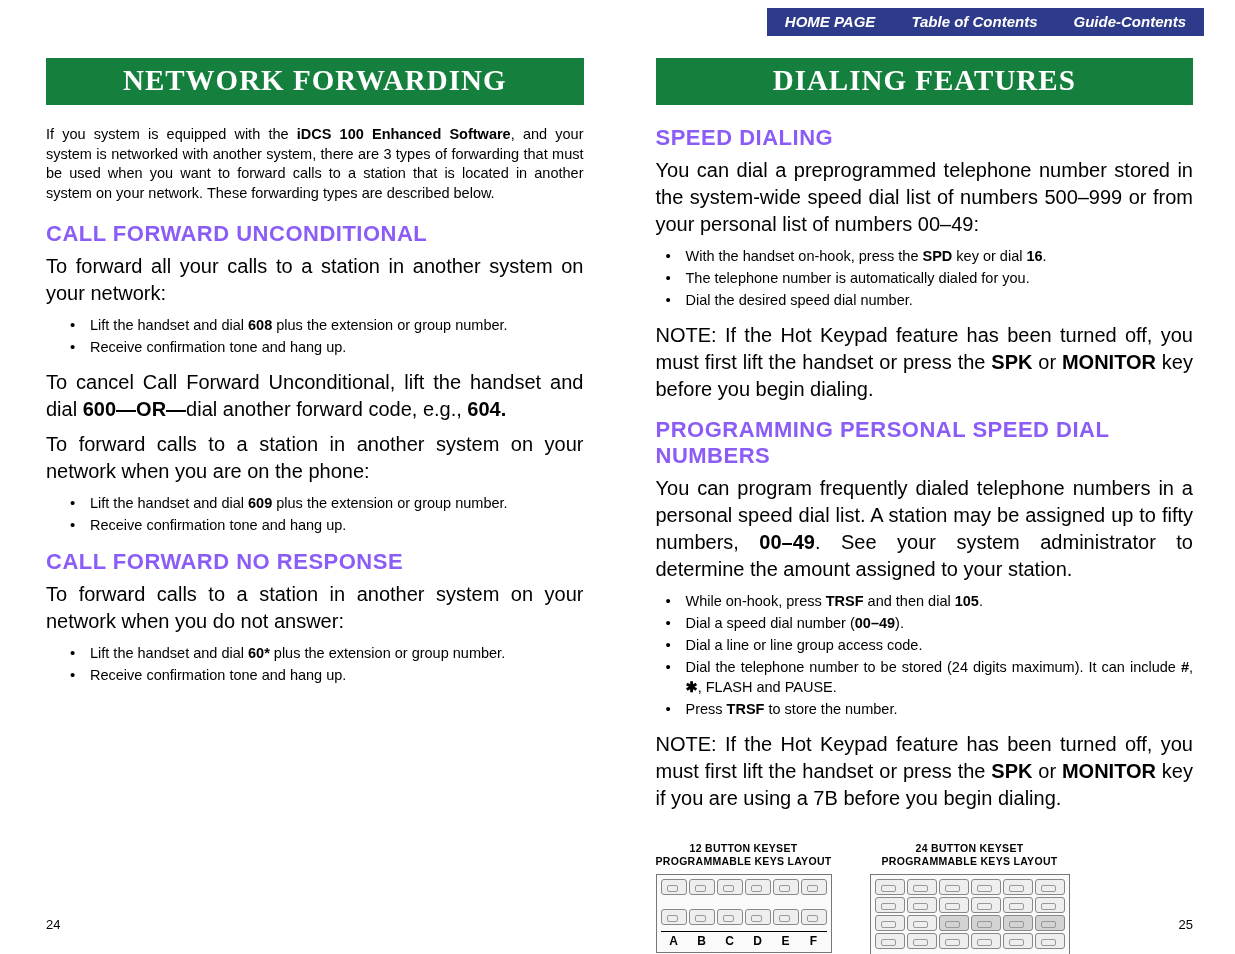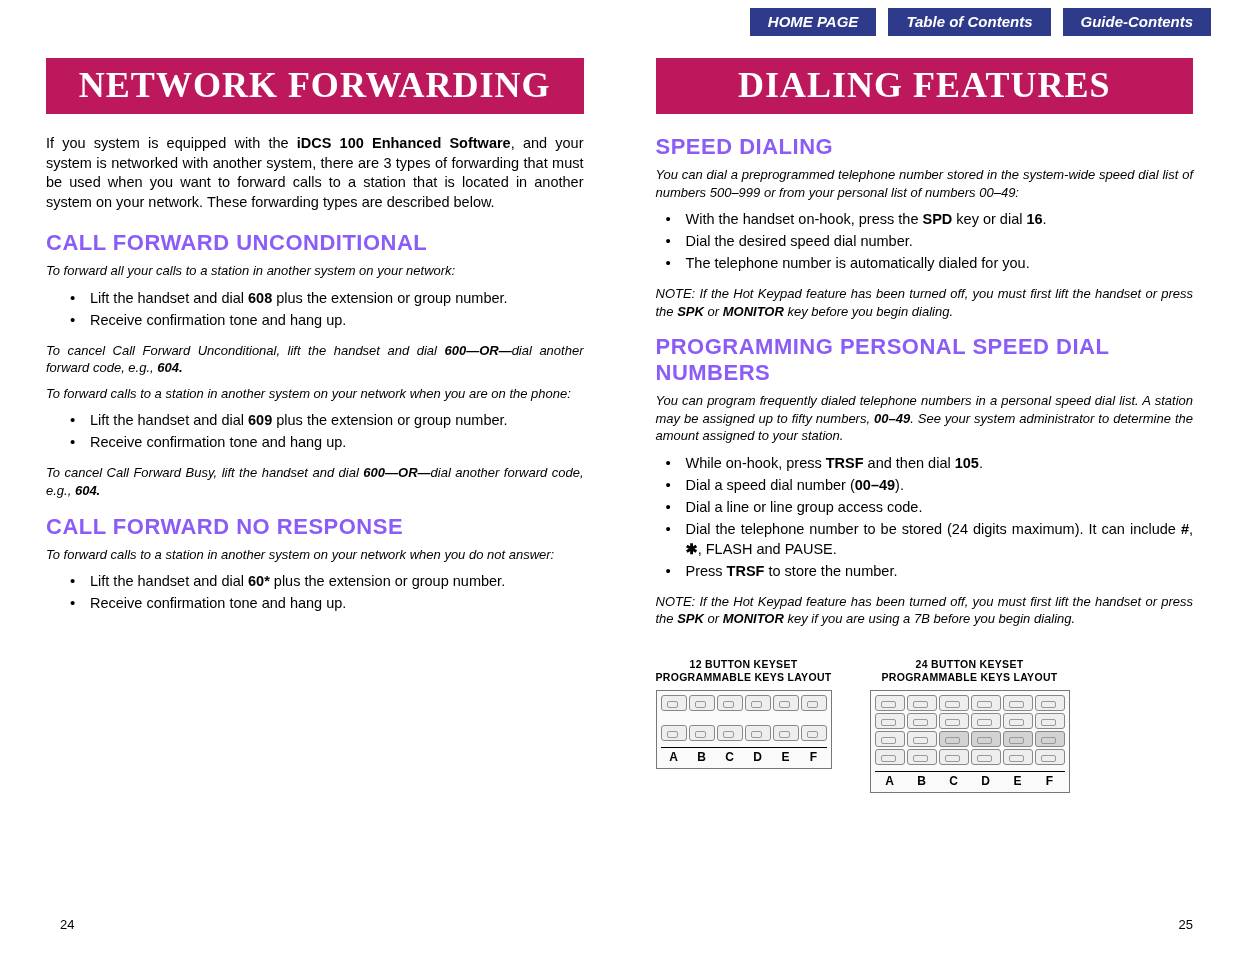--- a/index.html
+++ b/index.html
@@ -7,23 +7,22 @@
     font-family: Arial, Helvetica, sans-serif;
     background: #fff;
     width: 1235px;
     height: 954px;
     position: relative;
     color: #000;
   }
   .nav-bar {
     position: absolute;
     top: 8px;
-    right: 24px;
+    right: 31px;
     display: flex;
-    gap: 12px;
   }
   .nav-btn {
     background: #2e3a8a;
     color: #fff;
     font-weight: bold;
     font-style: italic;
     font-size: 15px;
     padding: 5px 18px 6px;
     border: none;
     cursor: pointer;
@@ -34,50 +33,49 @@
     display: flex;
     position: absolute;
     top: 58px;
     left: 46px;
     right: 42px;
     bottom: 0;
     gap: 72px;
   }
   .col { flex: 1; min-width: 0; }
   .banner {
-    background: #be185d;
+    background: #15803d;
     color: #fff;
     text-align: center;
     font-weight: bold;
-    font-size: 36px;
+    font-size: 29px;
     letter-spacing: 1px;
     padding: 6px 0 8px;
     margin-bottom: 20px;
     font-family: "Times New Roman", Georgia, serif;
   }
   .intro {
     font-size: 14.5px;
     line-height: 1.35;
     text-align: justify;
     margin-bottom: 18px;
   }
   .section-h {
     color: #8b5cf6;
     font-weight: bold;
     font-size: 22px;
     letter-spacing: 0.5px;
     margin-bottom: 6px;
     margin-top: 14px;
   }
   .sub-p {
-    font-size: 13px;
+    font-size: 20px;
     line-height: 1.35;
     text-align: justify;
     margin-bottom: 8px;
-    font-style: italic;
   }
   ul.bullets {
     list-style: none;
     margin: 6px 0 12px 0;
   }
   ul.bullets li {
     font-size: 14.5px;
     line-height: 1.38;
     text-align: justify;
     padding-left: 44px;
@@ -96,21 +94,21 @@
   .bold { font-weight: bold; }
   .or-strike {
     font-weight: bold;
     position: relative;
   }
   .pagefoot-l, .pagefoot-r {
     position: absolute;
     bottom: 22px;
     font-size: 13px;
   }
-  .pagefoot-l { left: 60px; }
+  .pagefoot-l { left: 46px; }
   .pagefoot-r { right: 42px; }
 
   
   .keypad-row { display:flex; gap:38px; margin-top:30px; align-items:flex-start;}
   .keypad-block { text-align:center; }
   .kp-title { font-size:10.5px; font-weight:bold; letter-spacing:0.3px; line-height:1.25; margin-bottom:6px;}
   .kp-grid { display:flex; flex-direction:column; border:1px solid #777; padding:4px; background:#fafafa;}
   .kp-grid-row { display:flex; gap:2px; margin-bottom:2px;}
   .kp-grid .kbtn {
     width:26px; height:16px; border:1px solid #888; border-radius:3px;
@@ -153,41 +151,38 @@
     </ul>
     <p class="sub-p">
       <span>To cancel Call Forward Unconditional, lift the handset and dial </span><span class="bold">600</span><span class="bold or-strike">—OR—</span><span>dial another forward code, e.g., </span><span class="bold">604.</span>
     </p>
 
     <p class="sub-p">To forward calls to a station in another system on your network when you are on the phone:</p>
     <ul class="bullets">
       <li><span>Lift the handset and dial </span><span class="bold">609</span><span> plus the extension or group number.</span></li>
       <li>Receive confirmation tone and hang up.</li>
     </ul>
-    <p class="sub-p">
-      <span>To cancel Call Forward Busy, lift the handset and dial </span><span class="bold">600</span><span class="bold or-strike">—OR—</span><span>dial another forward code, e.g., </span><span class="bold">604.</span>
-    </p>
 
     <h2 class="section-h">CALL FORWARD NO RESPONSE</h2>
     <p class="sub-p">To forward calls to a station in another system on your network when you do not answer:</p>
     <ul class="bullets">
       <li><span>Lift the handset and dial </span><span class="bold">60*</span><span> plus the extension or group number.</span></li>
       <li>Receive confirmation tone and hang up.</li>
     </ul>
   </div>
 
   <div class="col">
     <div class="banner">DIALING FEATURES</div>
 
     <h2 class="section-h" style="margin-top:0">SPEED DIALING</h2>
     <p class="sub-p">You can dial a preprogrammed telephone number stored in the system-wide speed dial list of numbers 500–999 or from your personal list of numbers 00–49:</p>
     <ul class="bullets tight">
       <li><span>With the handset on-hook, press the </span><span class="bold">SPD</span><span> key or dial </span><span class="bold">16</span><span>.</span></li>
+      <li>The telephone number is automatically dialed for you.</li>
       <li>Dial the desired speed dial number.</li>
-      <li>The telephone number is automatically dialed for you.</li>
     </ul>
     <p class="sub-p">
       <span>NOTE:  If the Hot Keypad feature has been turned off, you must first lift the handset or press the </span><span class="bold">SPK</span><span> or </span><span class="bold">MONITOR</span><span> key before you begin dialing.</span>
     </p>
 
     <h2 class="section-h">PROGRAMMING PERSONAL SPEED DIAL NUMBERS</h2>
     <p class="sub-p">
       <span>You can program frequently dialed telephone numbers in a personal speed dial list. A station may be assigned up to fifty numbers, </span><span class="bold">00–49</span><span>. See your system administrator to determine the amount assigned to your station.</span>
     </p>
     <ul class="bullets tight">

